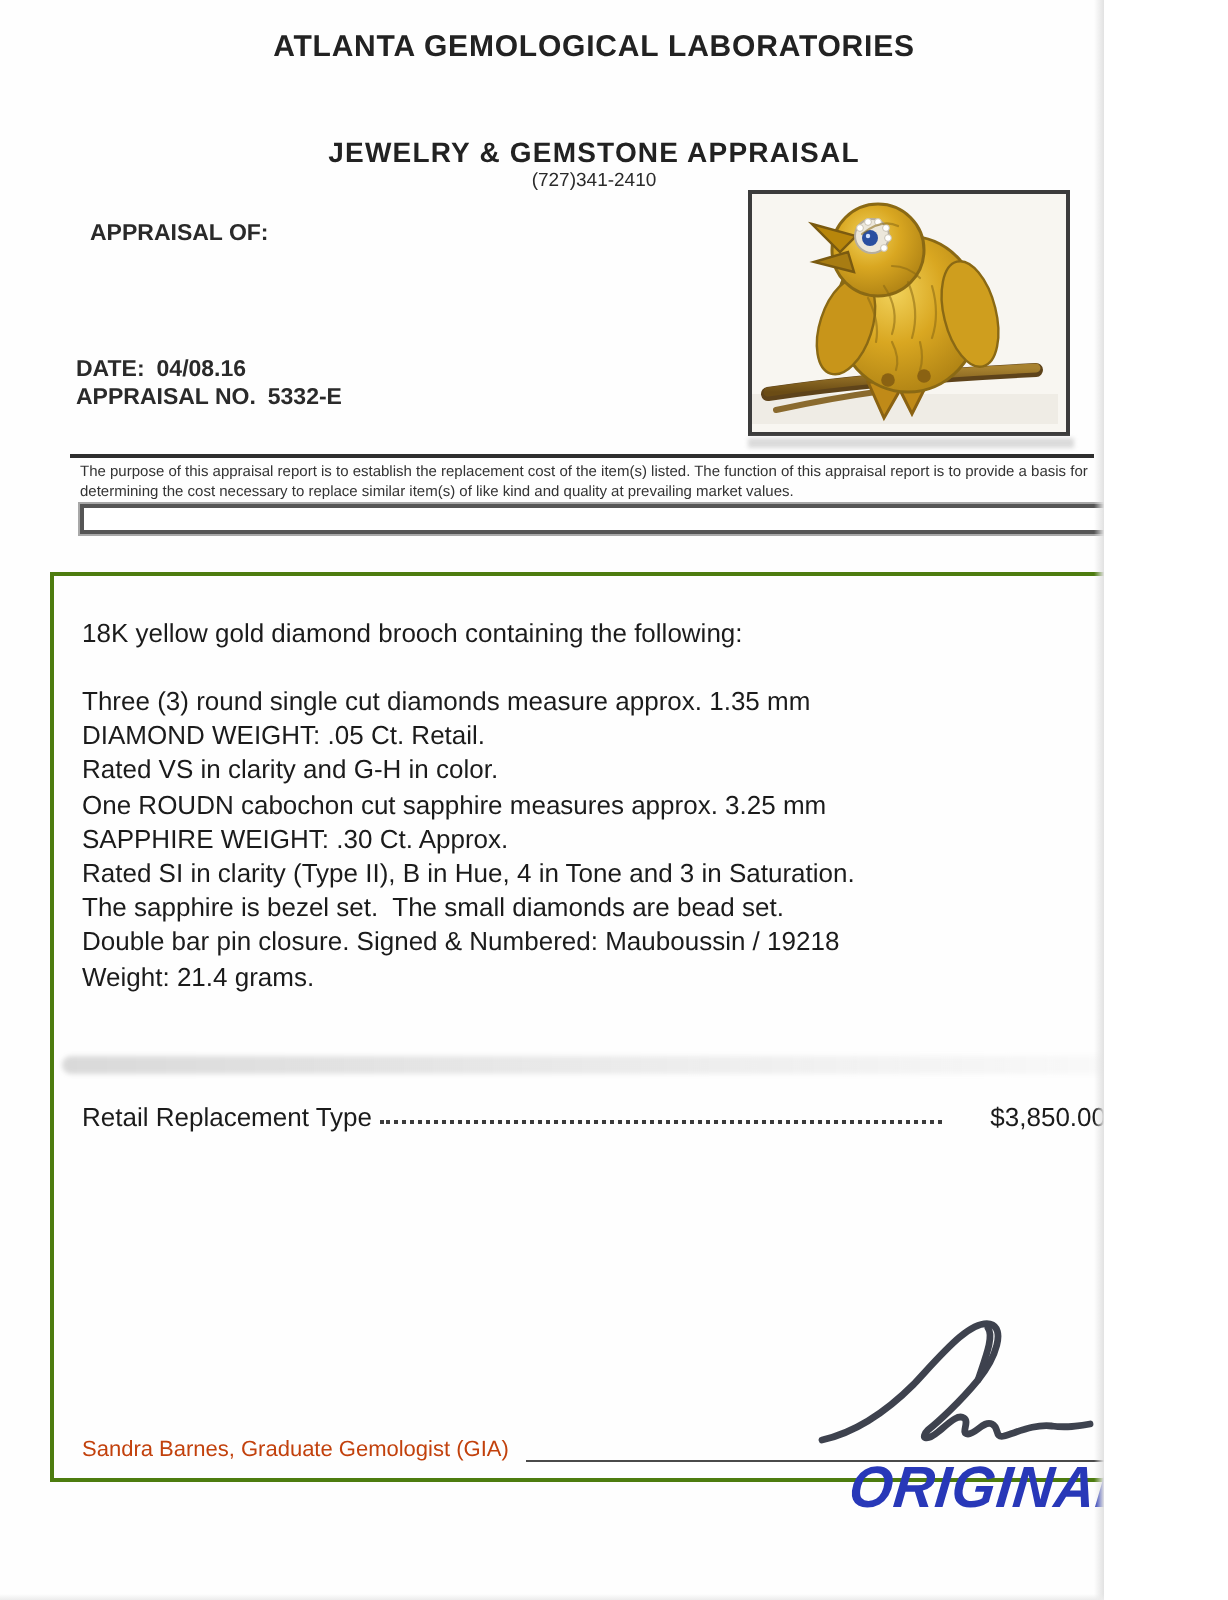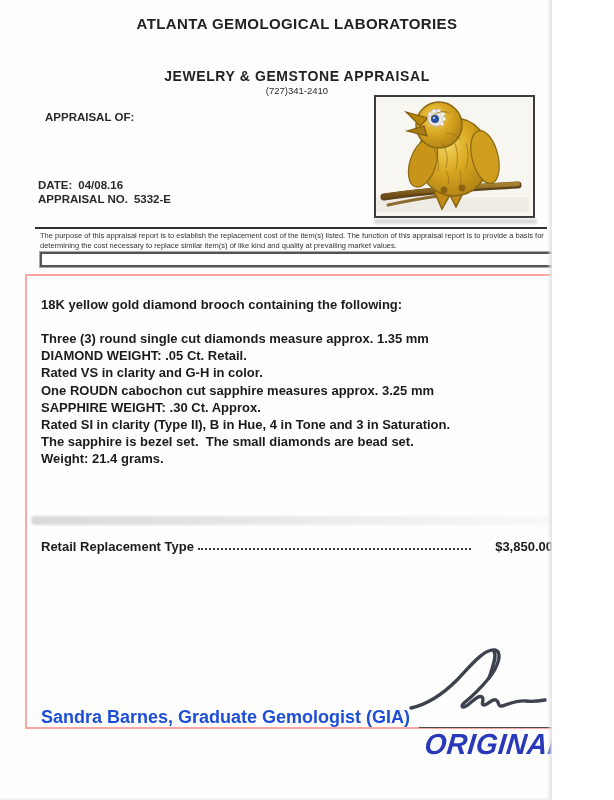--- a/index.html
+++ b/index.html
@@ -31,36 +31,36 @@
   .photo-shadow{position:absolute;left:374px;top:219px;width:163px;height:5px;
     background:#bdbdbd;opacity:.55;filter:blur(1px);}
   
   .divider{position:absolute;left:35px;top:227px;width:512px;height:2px;background:#2e2e2e;}
   .disclaimer{position:absolute;left:40px;top:231px;width:506px;
     font-size:7.5px;line-height:10px;color:#333;}
   
   .spacer-bar{position:absolute;left:40px;top:252px;width:514px;height:11px;
     background:#fff;border:2px solid #555;box-shadow:0 0 0 1px #a8a8a8;}
   
-  .desc-box{position:absolute;left:25px;top:274px;width:553px;height:451px;
-    border:2px solid #fca5a5;background:transparent;font-weight:bold;}
+  .desc-box{position:absolute;left:25px;top:286px;width:553px;height:451px;
+    border:2px solid #4d7c0f;background:transparent;}
   .intro{position:absolute;left:14px;top:21px;font-size:13px;color:#1b1b1b;}
   .lines{position:absolute;left:14px;top:54px;}
   .desc-line{font-size:13px;line-height:17.2px;color:#1b1b1b;white-space:pre-wrap;}
   .smudge{position:absolute;left:4px;top:240px;width:540px;height:9px;border-radius:5px;
     background:linear-gradient(90deg,rgba(70,70,70,.20),rgba(110,110,110,.12) 55%,rgba(120,120,120,.03));
     filter:blur(1.2px);}
   .retail-row{position:absolute;left:14px;top:263px;width:512px;
     display:flex;align-items:flex-end;font-size:13px;color:#1b1b1b;}
   .retail-label{white-space:nowrap;}
   .leader{flex:1;border-bottom:2px dotted #3d3d3d;margin:0 8px 4px 4px;height:1px;}
   .retail-value{white-space:nowrap;margin-left:16px;}
   .sig-ink{position:absolute;left:378px;top:368px;width:150px;height:76px;}
   .sig-row{position:absolute;left:14px;top:431px;width:524px;
-    display:flex;align-items:flex-end;font-size:18px;color:#1d4ed8;}
+    display:flex;align-items:flex-end;font-size:11px;color:#c2410c;}
   .sig-name{white-space:nowrap;}
   .sig-line{flex:1;border-bottom:1.5px solid #4a4a4a;margin-left:9px;height:2px;}
   
   .stamp{position:absolute;left:423px;top:729px;
     font-size:28px;font-weight:bold;font-style:italic;letter-spacing:.5px;
     transform:skewX(-6deg) scaleY(1.04);transform-origin:left bottom;}
 </style>
 </head>
 <body>
 
@@ -146,20 +146,21 @@
   <div class="desc-box">
     <div class="intro">18K yellow gold diamond brooch containing the following:</div>
     <div class="lines">
       <div class="desc-line">Three (3) round single cut diamonds measure approx. 1.35 mm</div>
       <div class="desc-line">DIAMOND WEIGHT: .05 Ct. Retail.</div>
       <div class="desc-line">Rated VS in clarity and G-H in color.</div>
       <div class="desc-line">One ROUDN cabochon cut sapphire measures approx. 3.25 mm</div>
       <div class="desc-line">SAPPHIRE WEIGHT: .30 Ct. Approx.</div>
       <div class="desc-line">Rated SI in clarity (Type II), B in Hue, 4 in Tone and 3 in Saturation.</div>
       <div class="desc-line">The sapphire is bezel set.  The small diamonds are bead set.</div>
+      <div class="desc-line">Double bar pin closure. Signed &amp; Numbered: Mauboussin / 19218</div>
       <div class="desc-line">Weight: 21.4 grams.</div>
     </div>
 
     <div class="smudge"></div>
 
     <div class="retail-row">
       <span class="retail-label">Retail Replacement Type</span>
       <span class="leader"></span>
       <span class="retail-value">$3,850.00</span>
     </div>

